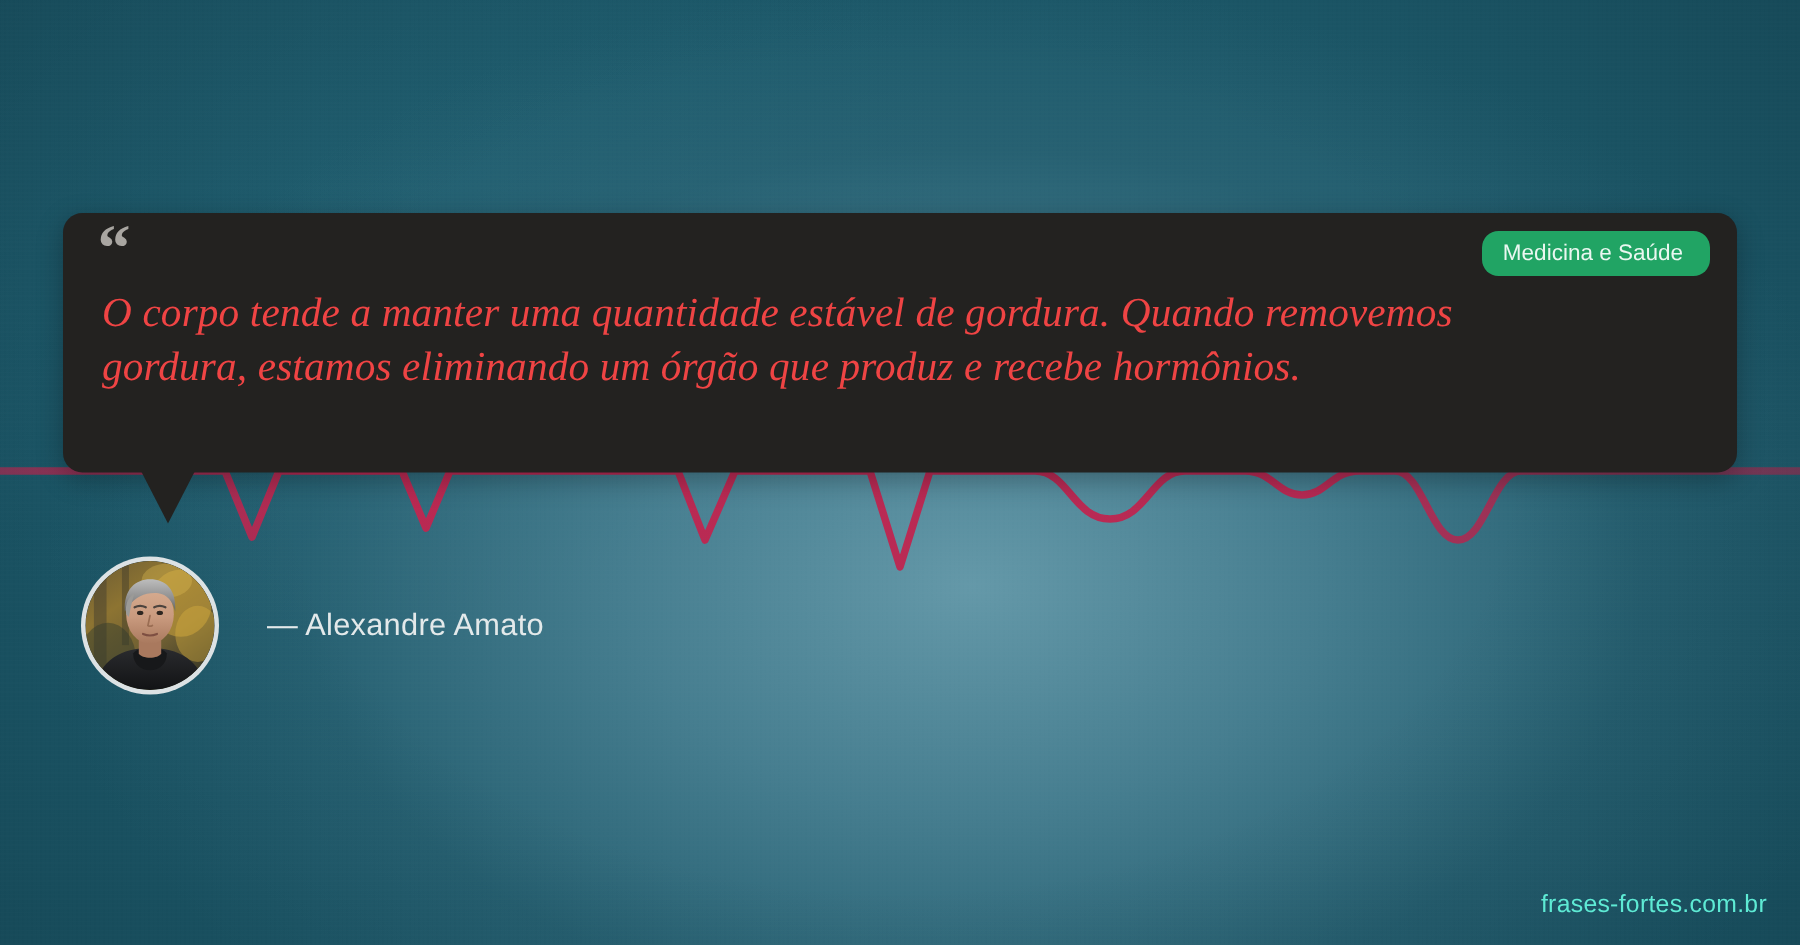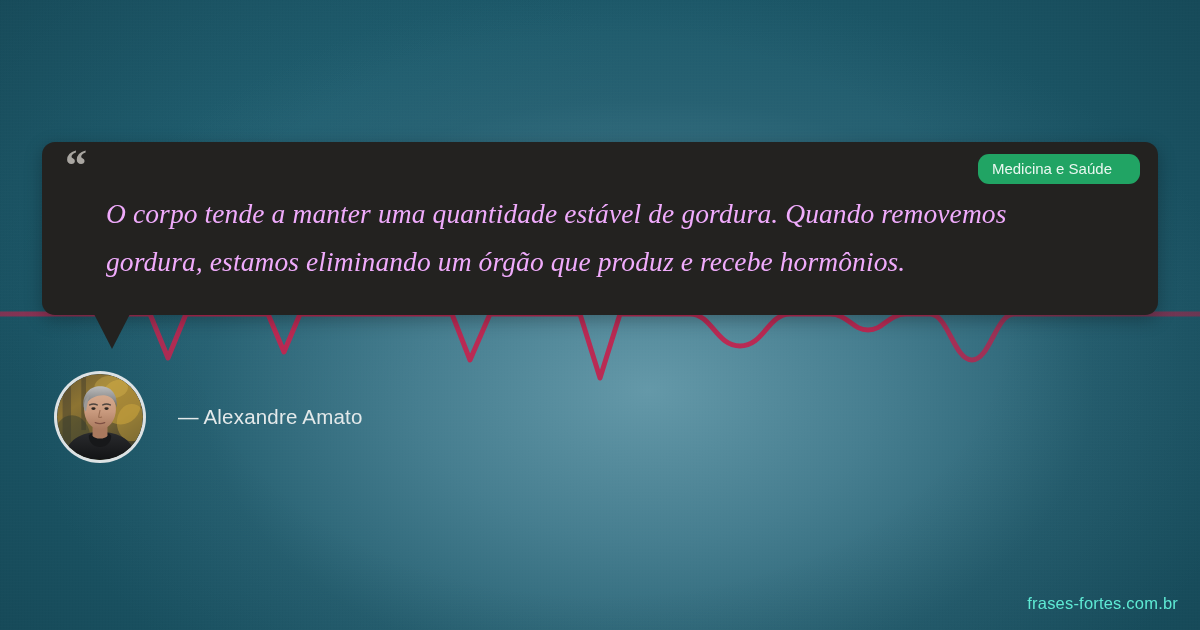--- a/index.html
+++ b/index.html
@@ -99,36 +99,35 @@
     letter-spacing: -1px;
   }
   .quote-text {
     position: absolute;
     left: 26px;
     top: 48px;
     width: 1002px;
     font-family: "Liberation Serif", serif;
     font-style: italic;
     font-size: 27.5px;
-    line-height: 48px;
-    color: #f0abfc;
+    line-height: 36px;
+    color: #ef4444;
     letter-spacing: 0.1px;
-    margin-left: 38px;
   }
 
   .category-badge {
     position: absolute;
     right: 18px;
     top: 12px;
     background: #21a464;
     color: #eaf7f0;
     font-family: "Liberation Sans", sans-serif;
     font-size: 15px;
     line-height: 1;
-    padding: 7px 28px 8px 14px;
+    padding: 7px 18px 8px 14px;
     border-radius: 11px;
     white-space: nowrap;
   }
 
   
   .attrib {
     position: absolute;
     left: 54px;
     top: 371px;
     display: flex;

